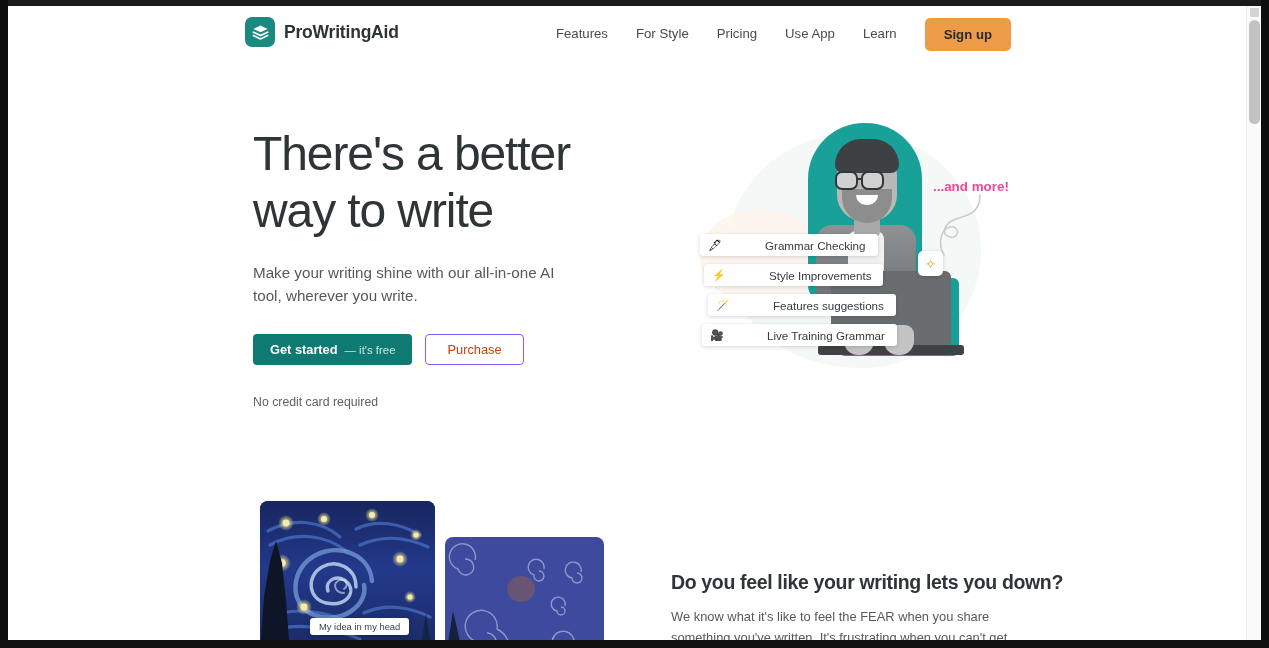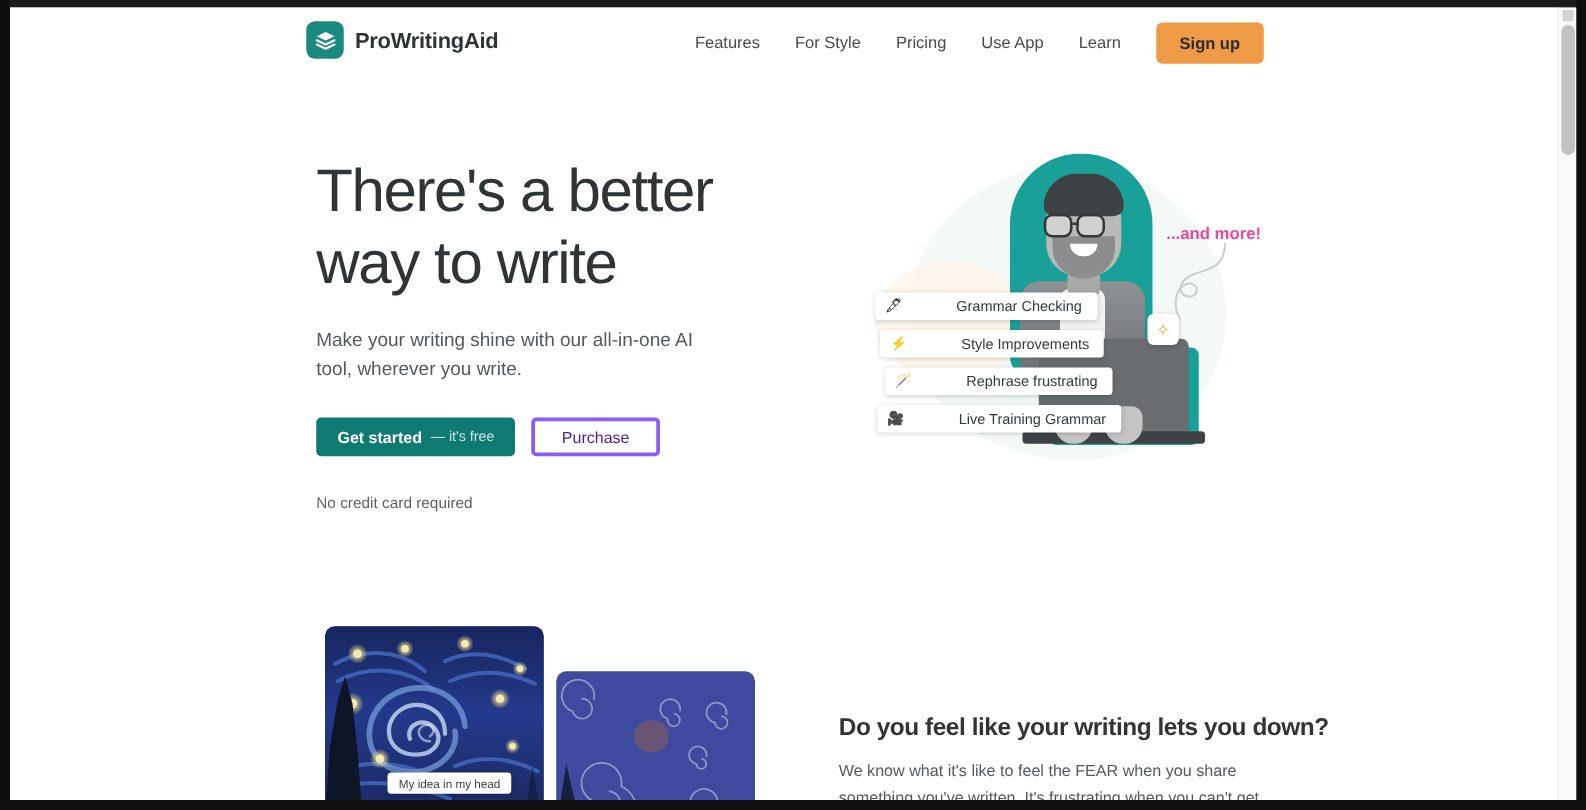--- a/index.html
+++ b/index.html
@@ -203,25 +203,25 @@
     font-weight: bold;
     white-space: nowrap;
   }
   #get-started-note {
     color: #c8e6e3;
     font-size: 11.4px;
     white-space: nowrap;
   }
   #purchase-button {
     background: #ffffff;
-    border: 3px solid #8b5cf6;
+    border: 1px solid #8b5cf6;
     border-radius: 4px;
     height: 31px;
     padding: 0 21px;
-    color: #4c1d95;
+    color: #c2410c;
     font-size: 12.8px;
     cursor: pointer;
     white-space: nowrap;
     font-family: "Liberation Sans", sans-serif;
   }
   #no-credit-note {
     margin-top: 30px;
     font-size: 12.3px;
     color: #5d6265;
   }
@@ -625,21 +625,21 @@
           <div class="feature-badge badge-indent-0">
             <span class="feature-badge-icon">🖋</span>
             <span class="feature-badge-label">Grammar Checking</span>
           </div>
           <div class="feature-badge badge-indent-1">
             <span class="feature-badge-icon">⚡</span>
             <span class="feature-badge-label">Style Improvements</span>
           </div>
           <div class="feature-badge badge-indent-2">
             <span class="feature-badge-icon">🪄</span>
-            <span class="feature-badge-label">Rephrase frustrating</span>
+            <span class="feature-badge-label">Features suggestions</span>
           </div>
           <div class="feature-badge badge-indent-3">
             <span class="feature-badge-icon">🎥</span>
             <span class="feature-badge-label">Live Training Grammar</span>
           </div>
         </div>
       </div>
 
       <div id="section-two">
 

